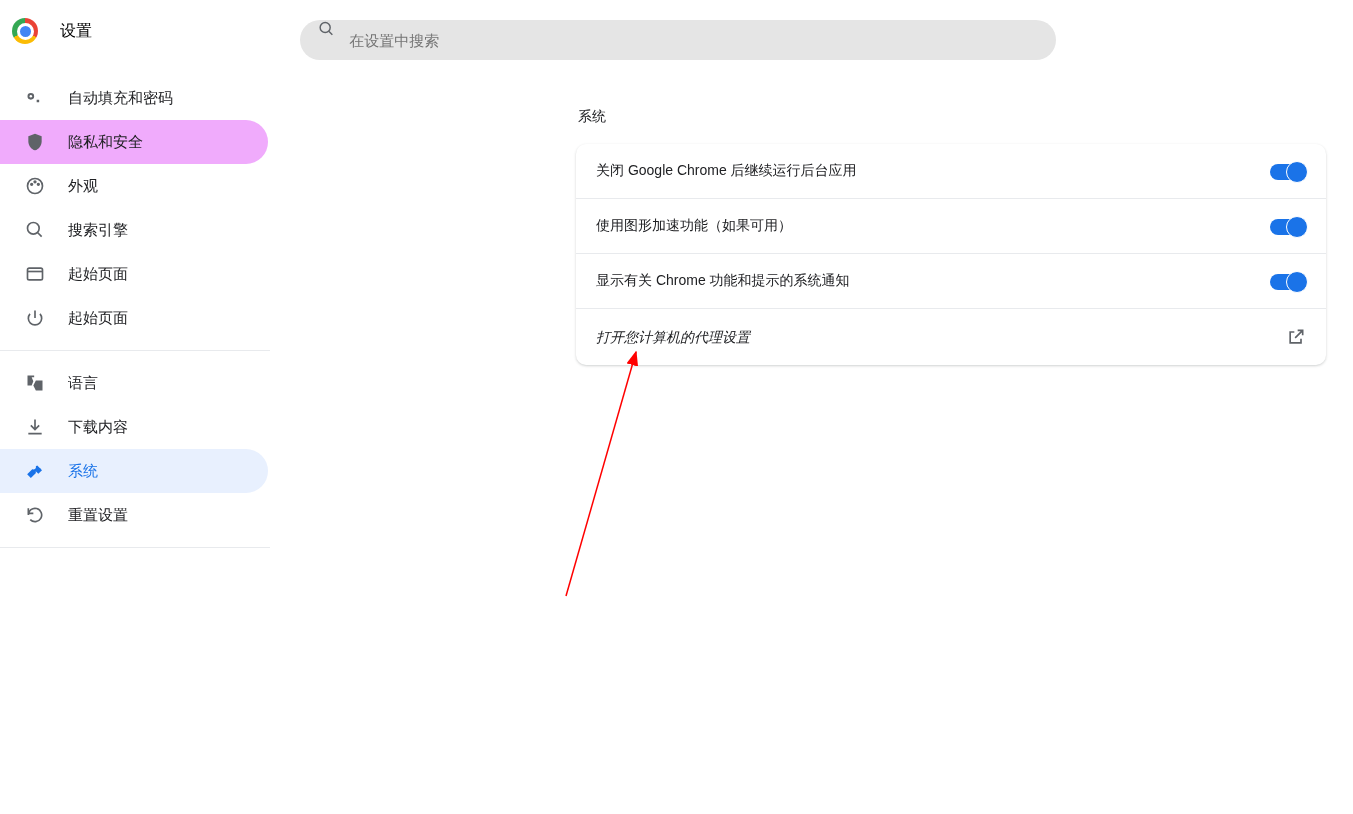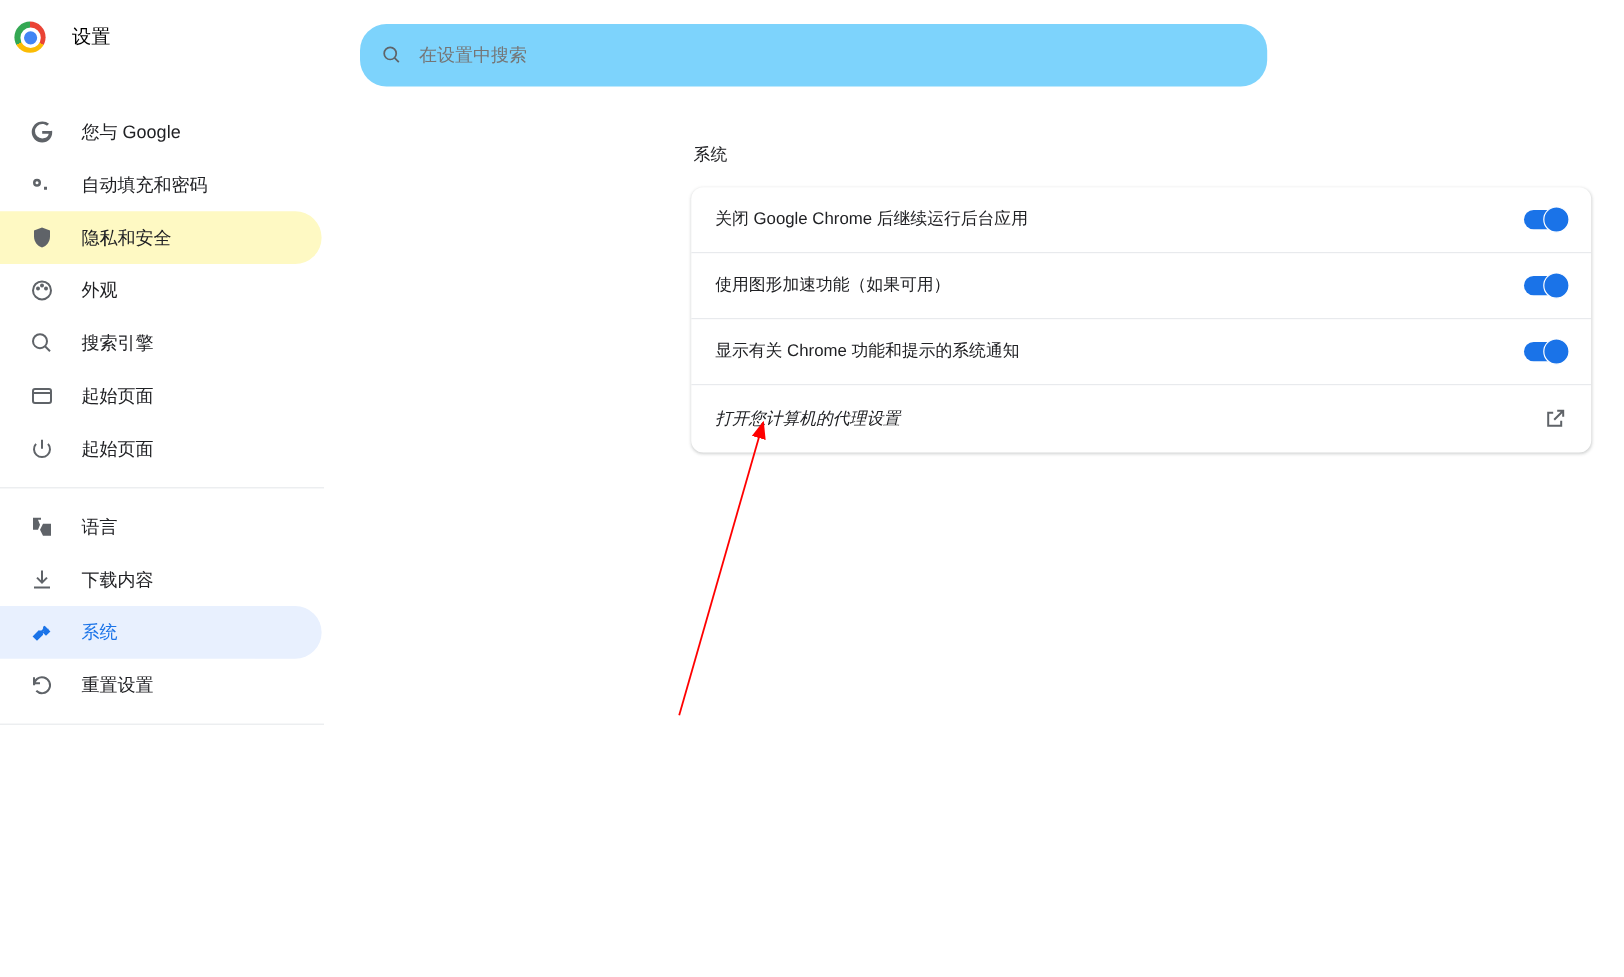--- a/index.html
+++ b/index.html
@@ -56,21 +56,21 @@
       font-size: 15px;
     }
     .nav-item .icon-wrap {
       width: 22px;
       display: flex;
       justify-content: center;
       align-items: center;
     }
     .nav-item svg { width: 20px; height: 20px; }
     .nav-item.selected-privacy {
-      background: #fef9c3;
+      background: #f0abfc;
       font-family: Liberation Mono, monospace;
     }
     .nav-item.selected-system {
       background: #e8f0fe;
       color: #1a73e8;
     }
     .nav-item.selected-system svg { stroke: #1a73e8; fill: #1a73e8; }
     .nav-divider {
       height: 1px;
       background: #e8eaed;
@@ -81,25 +81,24 @@
       width: 18px;
       height: 18px;
       margin-left: 8px;
     }
     .search-wrap {
       margin-top: -42px;
       margin-left: 300px;
       width: 756px;
     }
     .search-box {
-      background: #7dd3fc;
+      background: #e5e5e5;
       border-radius: 22px;
-      height: 52px;
-      display: flex;
-      align-items: center;
+      height: 40px;
+      display: flex;
       padding: 0 18px;
       gap: 14px;
     }
     .search-box input {
       border: none;
       background: transparent;
       outline: none;
       font-size: 15px;
       width: 100%;
       color: #5f6368;
@@ -117,21 +116,21 @@
       padding-left: 2px;
     }
     .card {
       background: #fff;
       border-radius: 10px;
       box-shadow: 0 1px 3px rgba(60,64,67,0.15), 0 1px 2px rgba(60,64,67,0.1);
       overflow: hidden;
     }
     .row {
       display: flex;
-      align-items: center;
+      align-items: flex-end;
       justify-content: space-between;
       padding: 18px 20px;
       border-bottom: 1px solid #e8eaed;
       font-size: 14px;
       color: #202124;
     }
     .row:last-child { border-bottom: none; font-style: italic; }
     .toggle {
       width: 36px;
       height: 16px;
@@ -179,28 +178,20 @@
     <input type="text" placeholder="在设置中搜索" style="">
   </div>
 </div>
 
 <div class="layout">
   <div class="sidebar">
     <div id="group1">
         <div class="nav-item">
           <span class="icon-wrap">
             <svg viewBox="0 0 24 24" fill="#5f6368">
-              <path d="M21.35 11.1h-9.17v2.73h6.5c-.33 3.2-3.02 4.6-6.5 4.6a7.18 7.18 0 0 1 0-14.36c1.86 0 3.5.68 4.8 1.8l2.05-2.05A10.15 10.15 0 0 0 12.18 1.5C6.4 1.5 1.7 6.2 1.7 12s4.7 10.5 10.48 10.5c6.05 0 10.02-4.25 10.02-10.23 0-.7-.08-1.18-.17-1.67z"></path>
-            </svg>
-          </span>
-          <span>您与 Google</span>
-        </div>
-        <div class="nav-item">
-          <span class="icon-wrap">
-            <svg viewBox="0 0 24 24" fill="#5f6368">
               <path d="M7 14a4 4 0 1 1 0-8 4 4 0 0 1 0 8zm0 0l10-.02V17h-3v-3h-3"></path>
               <circle cx="7" cy="10" r="1.5" fill="#fff"></circle>
             </svg>
           </span>
           <span>自动填充和密码</span>
         </div>
         <div class="nav-item selected-privacy">
           <span class="icon-wrap">
             <svg viewBox="0 0 24 24" fill="#5f6368">
               <path d="M12 2l8 3v6c0 5-3.4 9.7-8 11-4.6-1.3-8-6-8-11V5l8-3z"></path>

